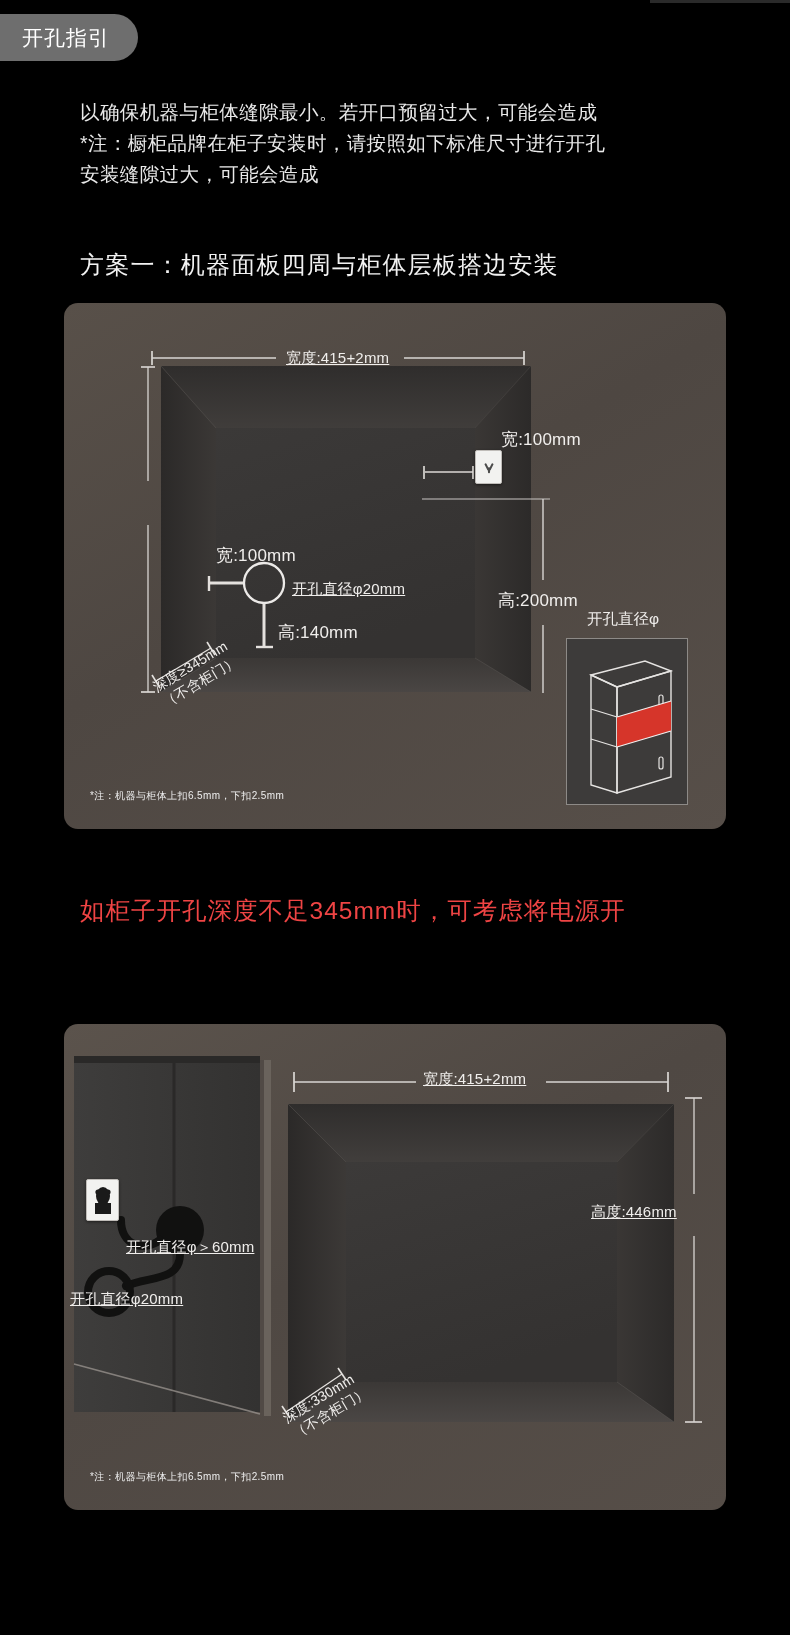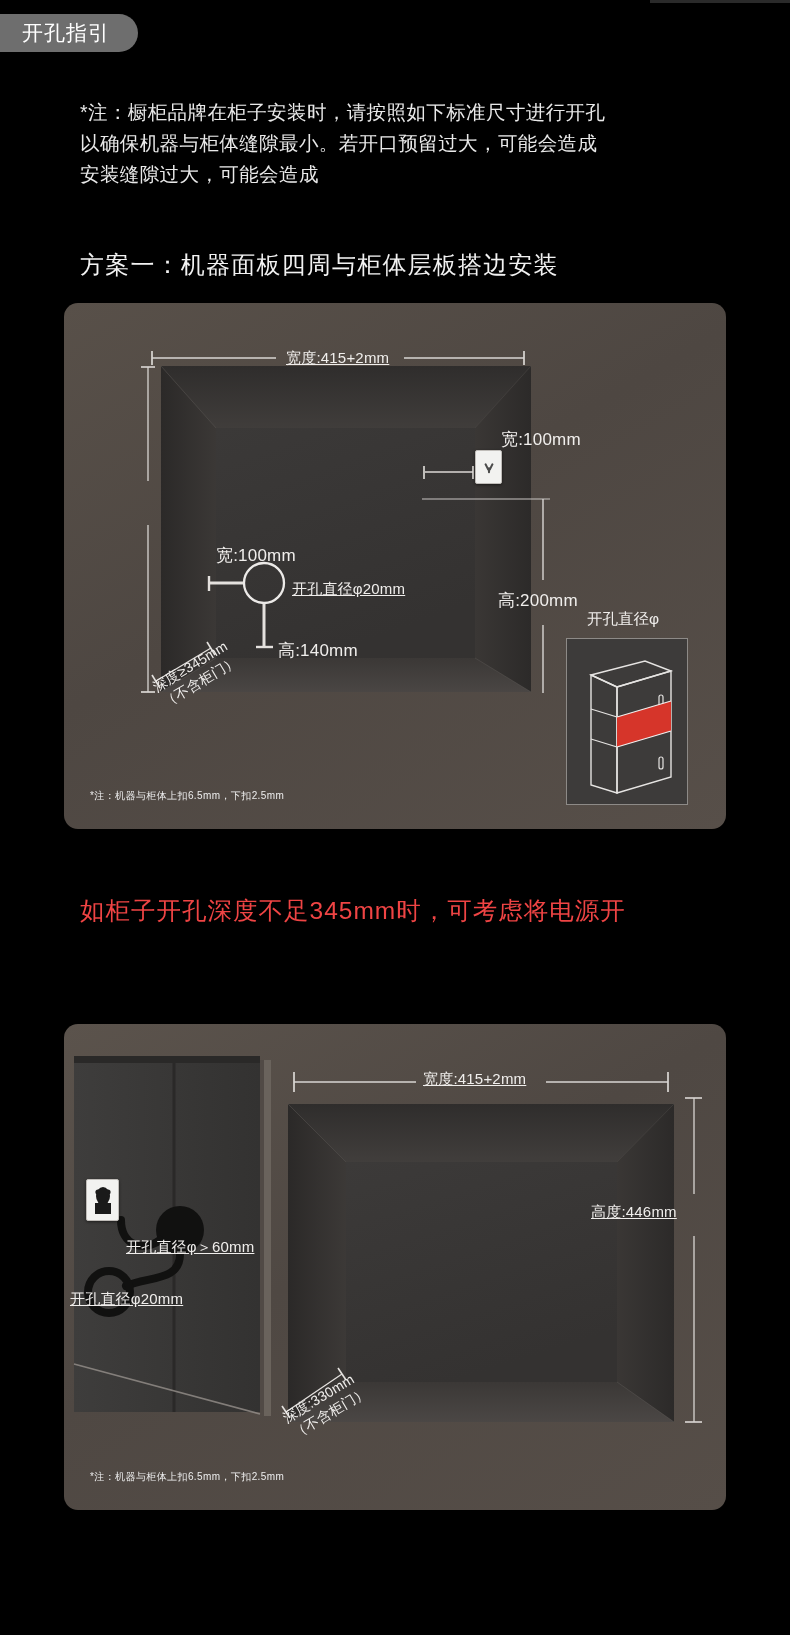--- a/index.html
+++ b/index.html
@@ -8,21 +8,21 @@
     background:#000;
     font-family:"Liberation Sans","DejaVu Sans",sans-serif;
     overflow:hidden;
   }
   .page { position:relative; width:790px; height:1635px; background:#000; }
 
   
   .header-bar { position:absolute; left:0; top:14px; height:46px; }
   .pill {
     display:flex; align-items:center; justify-content:center;
-    height:38px; padding:0 28px 0 22px;
+    height:47px; padding:0 28px 0 22px;
     background:#6e6e6e;
     border-radius:0 24px 24px 0;
     color:#fff; font-size:21px; letter-spacing:1px;
     font-weight:400;
   }
   .top-divider { position:absolute; left:650px; top:0; width:140px; height:3px; background:#2a2a2a; }
 
   
   .note-block {
     position:absolute; left:80px; top:97px; width:625px;
@@ -84,22 +84,22 @@
 
 <div class="page">
 
   <div class="top-divider"></div>
 
   <div class="header-bar">
     <div class="pill">开孔指引</div>
   </div>
 
   <div class="note-block">
+    <div>以确保机器与柜体缝隙最小。若开口预留过大，可能会造成</div>
     <div>*注：橱柜品牌在柜子安装时，请按照如下标准尺寸进行开孔</div>
-    <div>以确保机器与柜体缝隙最小。若开口预留过大，可能会造成</div>
     <div>安装缝隙过大，可能会造成</div>
   </div>
 
   <div class="plan-title">方案一：机器面板四周与柜体层板搭边安装</div>
 
   <div class="panel" id="panel1">
 
     <svg width="662" height="526" style="position:absolute;left:0;top:0;">
       <defs>
         <linearGradient id="g1top" x1="0" y1="0" x2="0" y2="1">
@@ -178,21 +178,21 @@
         <path d="M13.4 7.4 L10.9 12.4" stroke="#4b4b4b" stroke-width="2.1" stroke-linecap="round"></path>
         <path d="M10 11.2 L10 15.2" stroke="#4b4b4b" stroke-width="2.1" stroke-linecap="round"></path>
       </svg>
     </div>
 
     <div class="dim-label big" style="left:222px;top:46px;">宽度:415+2mm</div>
 
     <div class="dim-label" style="left:437px;top:125px;">宽:100mm</div>
     <div class="dim-label" style="left:434px;top:286px;">高:200mm</div>
     <div class="dim-label" style="left:152px;top:241px;">宽:100mm</div>
-    <div class="dim-label" style="left:214px;top:336px;text-align:center;">高:140mm</div>
+    <div class="dim-label" style="left:214px;top:318px;text-align:center;">高:140mm</div>
     <div class="dim-label big" style="left:228px;top:277px;">开孔直径φ20mm</div>
 
     <div class="rot-label" style="left:86px;top:378px;transform:rotate(-31deg);">
       <span class="l2">深度≥345mm</span>
       <span class="l2">（不含柜门）</span>
     </div>
 
     <div class="effect-title" style="left:523px;top:306px;">开孔直径φ</div>
     <div class="effect-box" style="left:502px;top:335px;width:122px;height:167px;">
       <svg width="122" height="167" viewBox="0 0 122 167">

